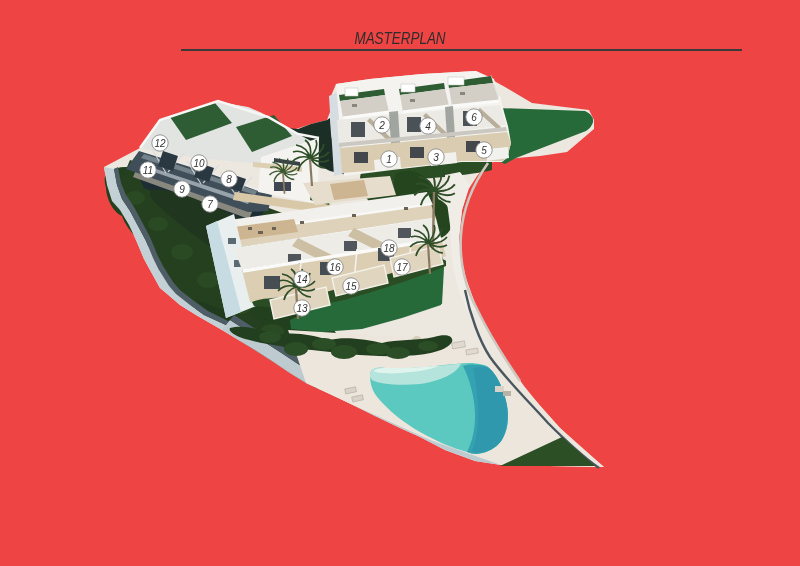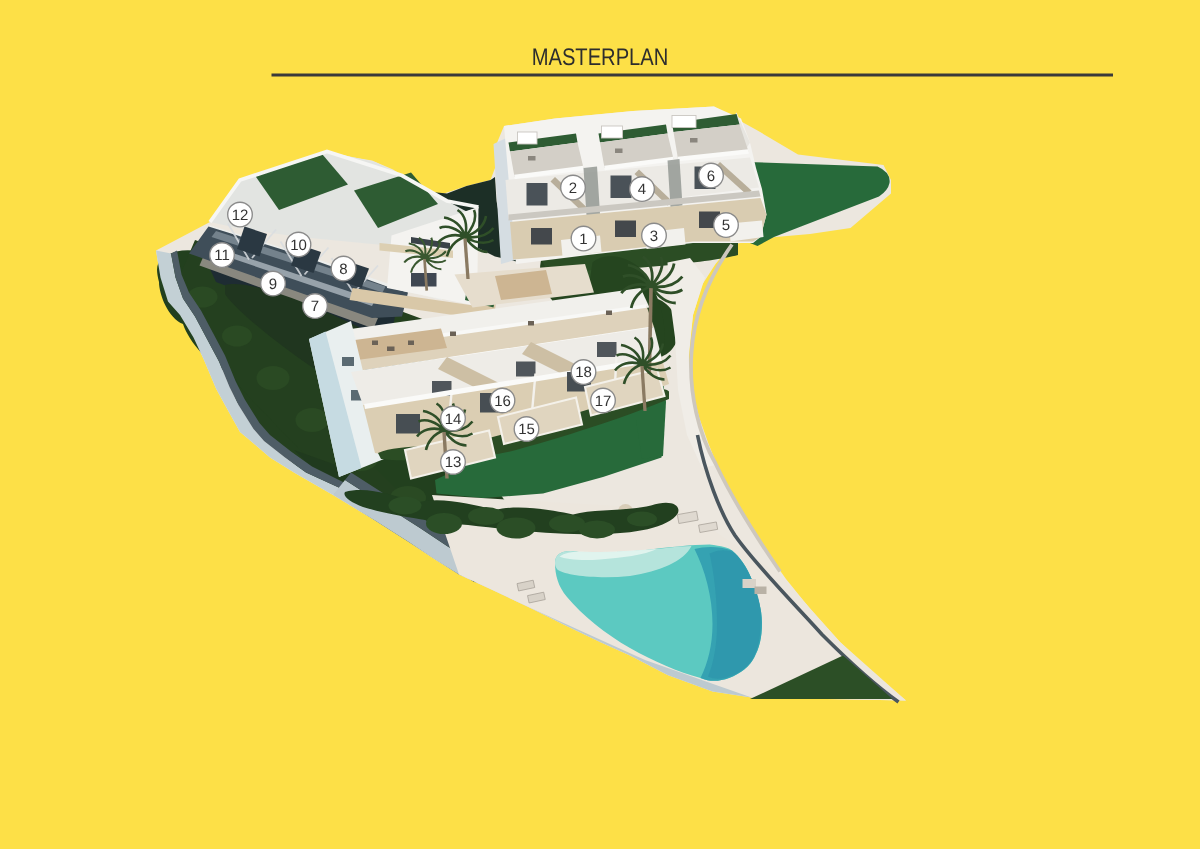--- a/index.html
+++ b/index.html
@@ -1,16 +1,16 @@
 <!DOCTYPE html>
 <html><head>
 <meta charset="utf-8">
 <style>
   html,body{margin:0;padding:0;background:#ffffff;width:800px;height:566px;overflow:hidden;}
-  .page{position:relative;width:800px;height:566px;background:#fde047;font-family:"Liberation Sans",sans-serif;}
+  .page{position:relative;width:800px;height:566px;background:#ef4444;font-family:"Liberation Sans",sans-serif;font-style:italic;}
   .title{position:absolute;left:0;top:30px;width:800px;text-align:center;font-size:16px;letter-spacing:0px;color:#2d2d2d;transform:scaleX(0.84);transform-origin:400px 0;}
   .rule{position:absolute;left:181px;top:49px;width:561px;height:2px;background:#3a3a3a;}
 </style>
 </head>
 <body>
 <div class="page">
 
 <div class="title">MASTERPLAN</div>
 
 <div class="rule"></div>

